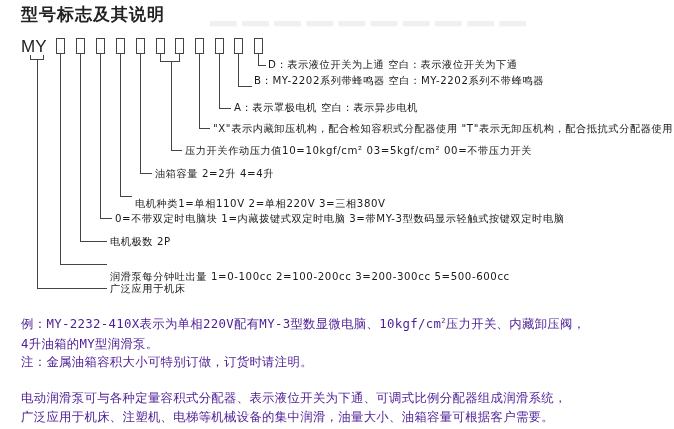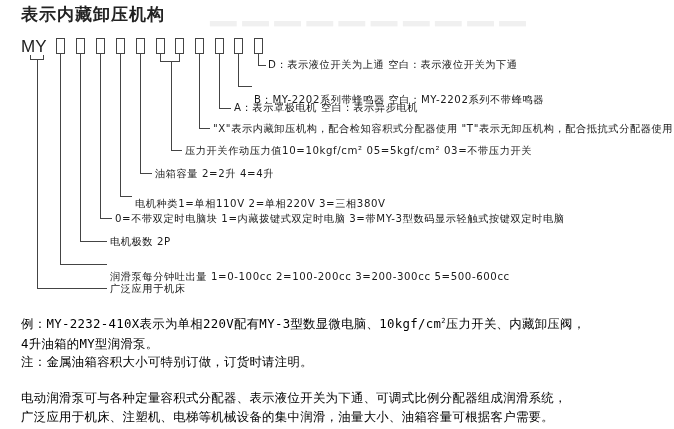--- a/index.html
+++ b/index.html
@@ -5,29 +5,29 @@
     html, body { margin: 0; padding: 0; background: #ffffff; }
     body { width: 674px; height: 429px; position: relative; overflow: hidden; color: #1a1a1a; font-family: "DejaVu Sans", sans-serif; }
     .watermark { position: absolute; left: 210px; top: -14px; font-size: 34px; color: #f0f0f0; letter-spacing: 6px; white-space: nowrap; font-family: "DejaVu Sans", sans-serif; }
     .title { position: absolute; left: 21px; top: 3px; font-size: 17px; font-weight: bold; letter-spacing: 1px; color: #222; }
     .my { position: absolute; left: 21px; top: 37px; font-size: 17px; color: #222; font-family: "Liberation Sans", sans-serif; }
     .box { position: absolute; top: 38px; width: 9px; height: 16px; border: 1.3px solid #444; box-sizing: border-box; }
     .vl { position: absolute; width: 1.3px; background: #444; }
     .hl { position: absolute; height: 1.3px; background: #444; }
     .lbl { position: absolute; font-size: 10.2px; white-space: nowrap; color: #1a1a1a; letter-spacing: 0.6px; font-family: "DejaVu Sans", sans-serif; transform: translateY(-50%); }
     .mono { font-family: "DejaVu Sans Mono", monospace; }
-    .para { position: absolute; left: 21px; font-size: 12.4px; white-space: nowrap; color: #000000; letter-spacing: 0.3px; }
+    .para { position: absolute; left: 21px; font-size: 12.4px; white-space: nowrap; color: #4c1d95; letter-spacing: 0.3px; }
     sup { font-size: 7px; }
   </style>
 </head>
 <body>
 
 <div class="watermark">▁▁▁▁▁▁▁▁▁▁</div>
 
-<div class="title">表示内藏卸压机构</div>
+<div class="title">型号标志及其说明</div>
 
 <div>
   <div class="my">MY</div>
 
   <div class="box" style="left:56px"></div>
   <div class="box" style="left:76px"></div>
   <div class="box" style="left:96px"></div>
   <div class="box" style="left:116px"></div>
   <div class="box" style="left:136px"></div>
   <div class="box" style="left:156px"></div>
@@ -70,24 +70,24 @@
   <div class="vl" style="left:219px; top:54px; height:55px"></div>
   <div class="hl" style="left:219px; top:108px; width:12px"></div>
 
   <div class="vl" style="left:238px; top:54px; height:33px"></div>
   <div class="hl" style="left:238px; top:86px; width:14px"></div>
 
   <div class="vl" style="left:258px; top:54px; height:12px"></div>
   <div class="hl" style="left:258px; top:65px; width:8px"></div>
 
   <div class="lbl" style="left:268px; top:65px">D：表示液位开关为上通  空白：表示液位开关为下通</div>
-  <div class="lbl" style="left:254px; top:100px">B：MY-2202系列带蜂鸣器  空白：MY-2202系列不带蜂鸣器</div>
+  <div class="lbl" style="left:254px; top:81px">B：MY-2202系列带蜂鸣器  空白：MY-2202系列不带蜂鸣器</div>
   <div class="lbl" style="left:234px; top:108px">A：表示罩极电机   空白：表示异步电机</div>
   <div class="lbl" style="left:213px; top:129px">"X"表示内藏卸压机构，配合检知容积式分配器使用 "T"表示无卸压机构，配合抵抗式分配器使用</div>
-  <div class="lbl" style="left:185px; top:151px">压力开关作动压力值10=10kgf/cm²   05=5kgf/cm²   03=不带压力开关</div>
+  <div class="lbl" style="left:185px; top:151px">压力开关作动压力值10=10kgf/cm²   03=5kgf/cm²   00=不带压力开关</div>
   <div class="lbl" style="left:155px; top:174px">油箱容量   2=2升    4=4升</div>
   <div class="lbl" style="left:135px; top:204px">电机种类1=单相110V    2=单相220V    3=三相380V</div>
   <div class="lbl" style="left:115px; top:219px">0=不带双定时电脑块   1=内藏拨键式双定时电脑    3=带MY-3型数码显示轻触式按键双定时电脑</div>
   <div class="lbl" style="left:110px; top:242px">电机极数 2P</div>
   <div class="lbl" style="left:110px; top:277px">润滑泵每分钟吐出量   1=0-100cc   2=100-200cc    3=200-300cc   5=500-600cc</div>
   <div class="lbl" style="left:110px; top:289px">广泛应用于机床</div>
 </div>
 
 <div class="para mono" style="top:316px"><span>例：MY-2232-410X表示为单相220V配有MY-3型数显微电脑、10kgf/cm</span><sup>2</sup><span>压力开关、内藏卸压阀，</span></div>
 <div class="para mono" style="top:336px">4升油箱的MY型润滑泵。</div>

